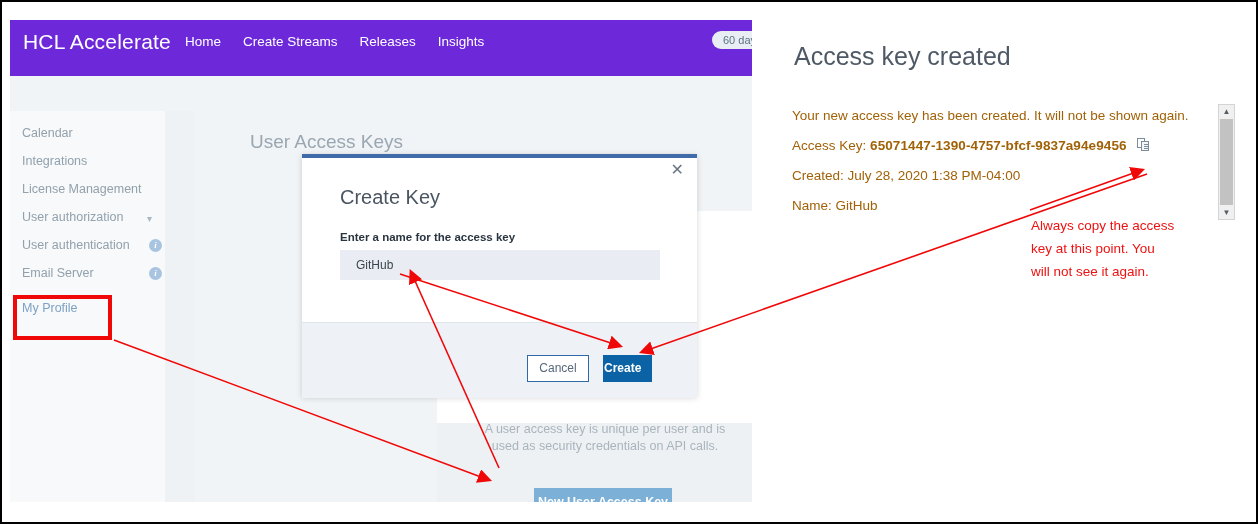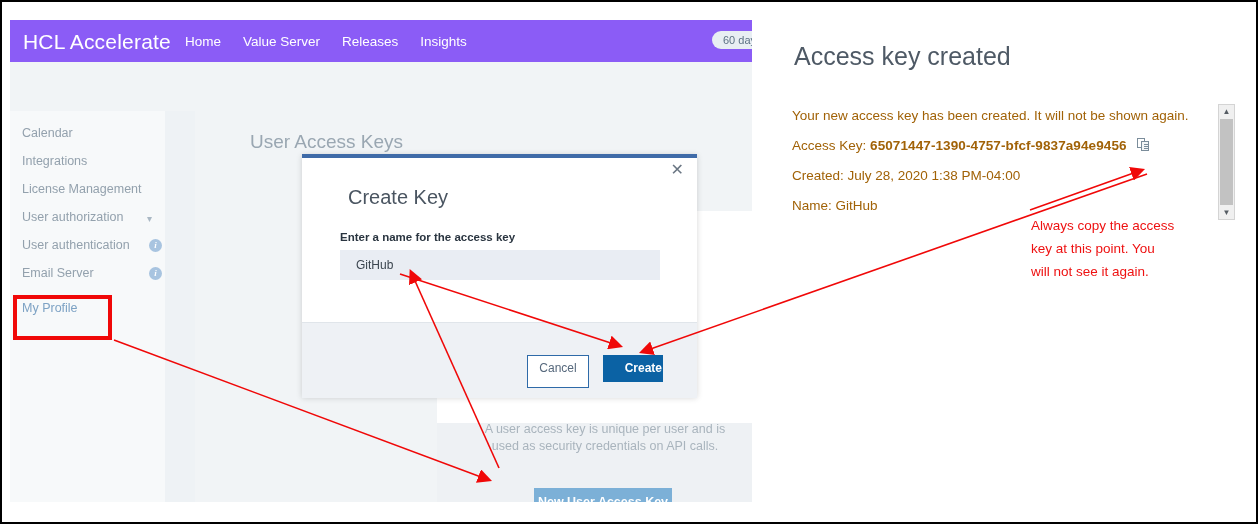--- a/index.html
+++ b/index.html
@@ -18,22 +18,22 @@
     overflow:hidden;
   }
 
   
   .app{
     position:absolute;left:8px;top:18px;width:742px;height:482px;
     background:#f1f4f6;
     overflow:hidden;
   }
   .topbar{
-    position:absolute;left:0;top:0;width:742px;height:42px;
-    background:#8b5cf6;
+    position:absolute;left:0;top:0;width:742px;height:56px;
+    background:#6d28d9;
   }
   .brand{
     position:absolute;left:13px;top:10px;
     font-size:21px;color:#ffffff;letter-spacing:.2px;
   }
   .navlinks{
     position:absolute;left:175px;top:14px;
     font-size:13.5px;color:#ffffff;
   }
   .navlinks span{margin-right:22px;display:inline-block;}
@@ -120,51 +120,51 @@
   .modal-topbar{
     position:absolute;left:0;top:0;width:395px;height:4px;
     background:#3f6ba8;
   }
   .modal-close{
     position:absolute;right:13px;top:9px;
     font-size:16px;color:#6a7683;cursor:pointer;
     line-height:14px;
   }
   .modal-title{
-    position:absolute;left:46px;top:32px;
+    position:absolute;left:38px;top:32px;
     font-size:20px;color:#4a5561;font-weight:300;
   }
   .modal-label{
     position:absolute;left:38px;top:77px;
     font-size:11.5px;color:#2a3540;font-weight:bold;
   }
   .modal-input{
     position:absolute;left:38px;top:96px;width:320px;height:30px;
     background:#e9edf3;border:none;
     font-size:12px;color:#3b454f;
     padding:0 16px;box-sizing:border-box;
     font-family:"Liberation Sans", sans-serif;
     outline:none;
   }
   .modal-footer{
     position:absolute;left:0;top:168px;width:395px;height:75px;
     background:#eef1f5;border-top:1px solid #e0e5ea;
   }
   .btn-cancel{
-    position:absolute;left:225px;top:32px;width:62px;height:33px;
+    position:absolute;left:225px;top:32px;width:62px;height:27px;
     background:#ffffff;border:1.5px solid #2e6aa8;
     color:#56687c;font-size:12px;
     text-align:center;line-height:25px;
     box-sizing:border-box;cursor:pointer;
   }
   .btn-create{
-    position:absolute;left:301px;top:32px;width:60px;height:27px;
+    position:absolute;left:301px;top:32px;width:49px;height:27px;
     background:#0b62a4;border:1.5px solid #0b62a4;
     color:#ffffff;font-size:12px;font-weight:bold;
-    text-align:right;line-height:25px;
+    text-align:left;line-height:25px;
     box-sizing:border-box;cursor:pointer;
   }
 
   
   .right{
     position:absolute;left:790px;top:40px;width:450px;height:260px;
   }
   .r-title{
     font-size:25px;color:#4e5965;font-weight:300;
     margin:0 0 37px 2px;
@@ -226,21 +226,21 @@
 </head>
 <body>
 
 <div class="page">
 
   <div class="app">
 
     <div class="topbar">
       <div class="brand">HCL Accelerate</div>
       <div class="navlinks">
-        <span>Home</span><span>Value Server</span><span>Releases</span><span>Insights</span>
+        <span>Home</span><span>Create Streams</span><span>Releases</span><span>Insights</span>
       </div>
       <div class="daysbadge">60 days</div>
     </div>
 
 
     <div class="sidebar">
       <div class="side-item" style="top:15px;">
         <span>Calendar</span>
       </div>
       <div class="side-item" style="top:71px;">

